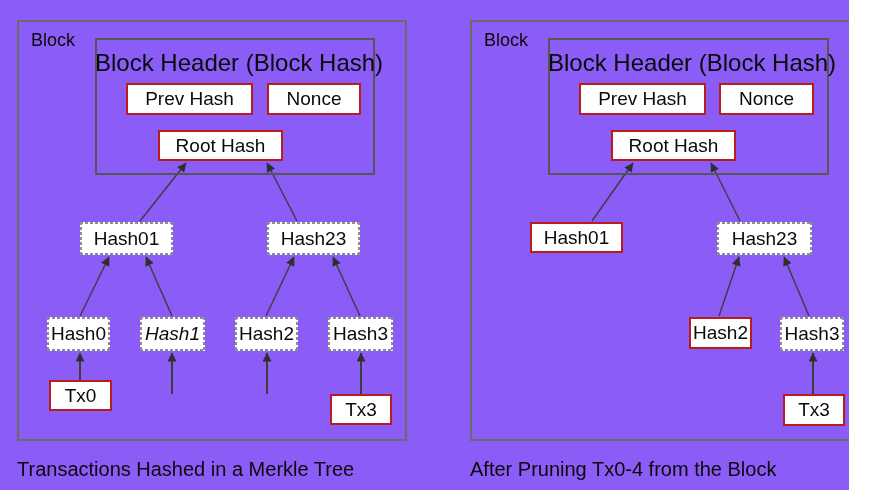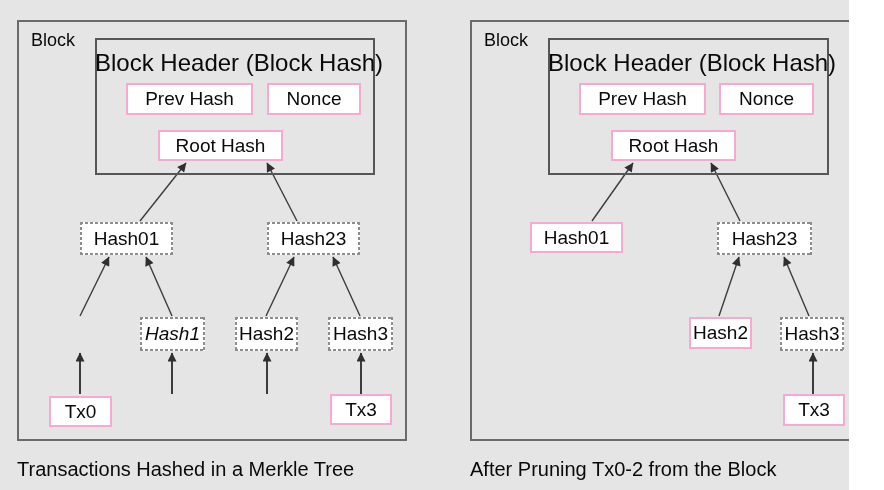--- a/index.html
+++ b/index.html
@@ -1,41 +1,41 @@
 <!DOCTYPE html>
 <html><head>
 <meta charset="utf-8">
 <style>
   html,body { margin:0; padding:0; background:#ffffff; }
   .canvas {
     position: relative;
     width: 849px;
     height: 490px;
-    background: #e5e5e5;
+    background: #8b5cf6;
     font-family: "Liberation Sans", sans-serif;
     color: #0a0a0a;
     overflow: hidden;
   }
   .panel-outline {
     position: absolute;
     border: 2px solid #6a6a6a;
     box-sizing: border-box;
     background: transparent;
   }
   .box {
     position: absolute;
     box-sizing: border-box;
     display: flex;
     align-items: center;
     justify-content: center;
     font-size: 19px;
     background: #ffffff;
     white-space: nowrap;
   }
-  .solid { border: 2px solid #f9a8d4; }
+  .solid { border: 2px solid #b91c1c; }
   .dashed {
     border: none;
     background-image:
       repeating-linear-gradient(90deg,  #8d8d8d 0, #8d8d8d 3px, transparent 3px, transparent 5px),
       repeating-linear-gradient(90deg,  #8d8d8d 0, #8d8d8d 3px, transparent 3px, transparent 5px),
       repeating-linear-gradient(180deg, #8d8d8d 0, #8d8d8d 3px, transparent 3px, transparent 5px),
       repeating-linear-gradient(180deg, #8d8d8d 0, #8d8d8d 3px, transparent 3px, transparent 5px);
     background-position: 0 0, 0 100%, 0 0, 100% 0;
     background-size: 100% 2px, 100% 2px, 2px 100%, 2px 100%;
     background-repeat: no-repeat;
@@ -106,28 +106,29 @@
   <div class="box solid" style="left:126px;top:83px;width:127px;height:32px;">Prev Hash</div>
 
   <div class="box solid" style="left:267px;top:83px;width:94px;height:32px;">Nonce</div>
 
   <div class="box solid" style="left:158px;top:130px;width:125px;height:31px;">Root Hash</div>
 
   <div class="box dashed" style="left:80px;top:222px;width:93px;height:33px;">Hash01</div>
 
   <div class="box dashed" style="left:267px;top:222px;width:93px;height:33px;">Hash23</div>
 
+  <div class="box dashed" style="left:47px;top:317px;width:63px;height:34px;">Hash0</div>
 
   <div class="box dashed" style="left:140px;top:317px;width:65px;height:34px;font-style:italic;">Hash1</div>
 
   <div class="box dashed" style="left:235px;top:317px;width:63px;height:34px;">Hash2</div>
 
   <div class="box dashed" style="left:328px;top:317px;width:65px;height:34px;">Hash3</div>
 
-  <div class="box solid" style="left:49px;top:396px;width:63px;height:31px;">Tx0</div>
+  <div class="box solid" style="left:49px;top:380px;width:63px;height:31px;">Tx0</div>
 
 
 
   <div class="box solid" style="left:330px;top:394px;width:62px;height:31px;">Tx3</div>
 
   <div class="caption" style="left:17px;top:458px;width:390px;">Transactions Hashed in a Merkle Tree</div>
 
   <div class="panel-outline" style="left:470px;top:20px;width:388px;height:421px;"></div>
 
   <div class="block-label" style="left:484px;top:30px;">Block</div>
@@ -145,15 +146,15 @@
   <div class="box solid" style="left:530px;top:222px;width:93px;height:31px;">Hash01</div>
 
   <div class="box dashed" style="left:717px;top:222px;width:95px;height:33px;">Hash23</div>
 
   <div class="box solid" style="left:689px;top:317px;width:63px;height:32px;">Hash2</div>
 
   <div class="box dashed" style="left:780px;top:317px;width:64px;height:34px;">Hash3</div>
 
   <div class="box solid" style="left:783px;top:394px;width:62px;height:32px;">Tx3</div>
 
-  <div class="caption" style="left:470px;top:458px;width:388px;">After Pruning Tx0-2 from the Block</div>
+  <div class="caption" style="left:470px;top:458px;width:388px;">After Pruning Tx0-4 from the Block</div>
 
 </div>
 
 </body></html>

